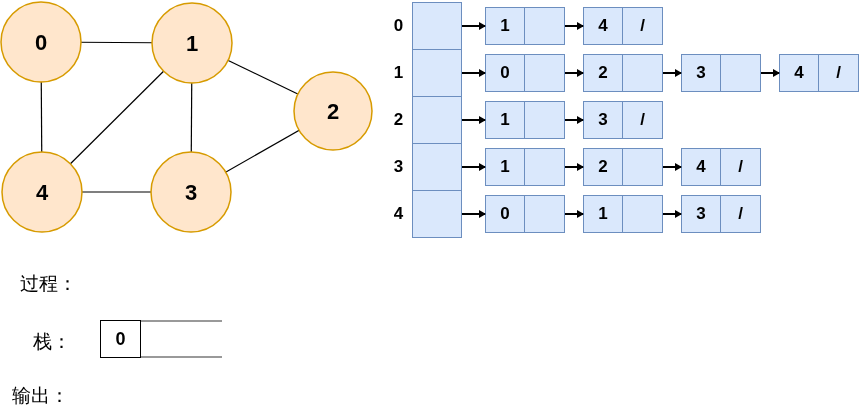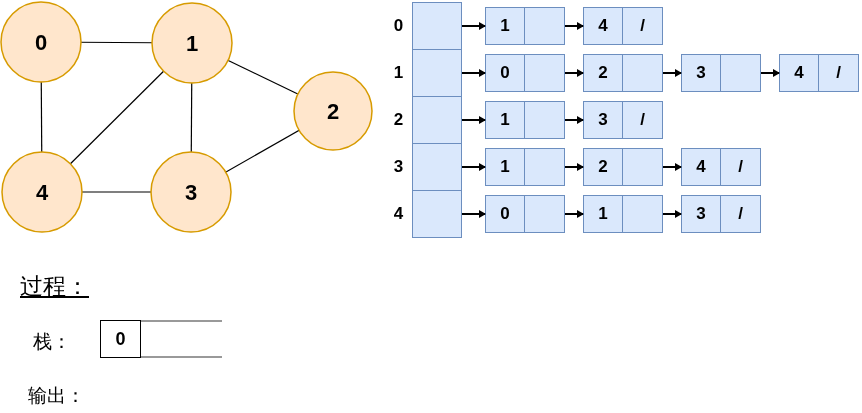--- a/index.html
+++ b/index.html
@@ -21,23 +21,23 @@
   .arrow.mid { width:18px; }
   .arrow::after {
     content:""; position:absolute; right:-1px; top:50%; transform:translateY(-50%);
     width:0; height:0; border-left:7px solid #000;
     border-top:4px solid transparent; border-bottom:4px solid transparent;
   }
   .lnode { display:flex; height:38px; border:1px solid var(--cell-stroke); background:var(--cell-fill); flex:0 0 auto; }
   .lcell { width:39px; display:flex; align-items:center; justify-content:center; font-weight:700; font-size:17px; }
   .lcell.value { border-right:1px solid var(--cell-stroke); }
   
-  .process { position:absolute; left:20px; top:271px; display:flex; gap:14px; font-size:23px;text-decoration:underline; }
+  .process { position:absolute; left:20px; top:271px; display:flex; gap:14px; font-size:19px; }
   .stack-label { position:absolute; left:33px; top:329px; font-size:19px; }
-  .output-label { position:absolute; left:28px; top:383px; font-size:19px; }
+  .output-label { position:absolute; left:12px; top:383px; font-size:19px; }
   
   .stack-widget {
     position:absolute; left:100px; top:320px; width:122px; height:38px;
     border-top:2px solid var(--stack-line); border-bottom:2px solid var(--stack-line);
   }
   .stack-cell {
     position:absolute; left:0; top:-2px; width:41px; height:38px;
     border:1.5px solid #000; background:#fff;
     display:flex; align-items:center; justify-content:center;
     font-weight:700; font-size:18px;

